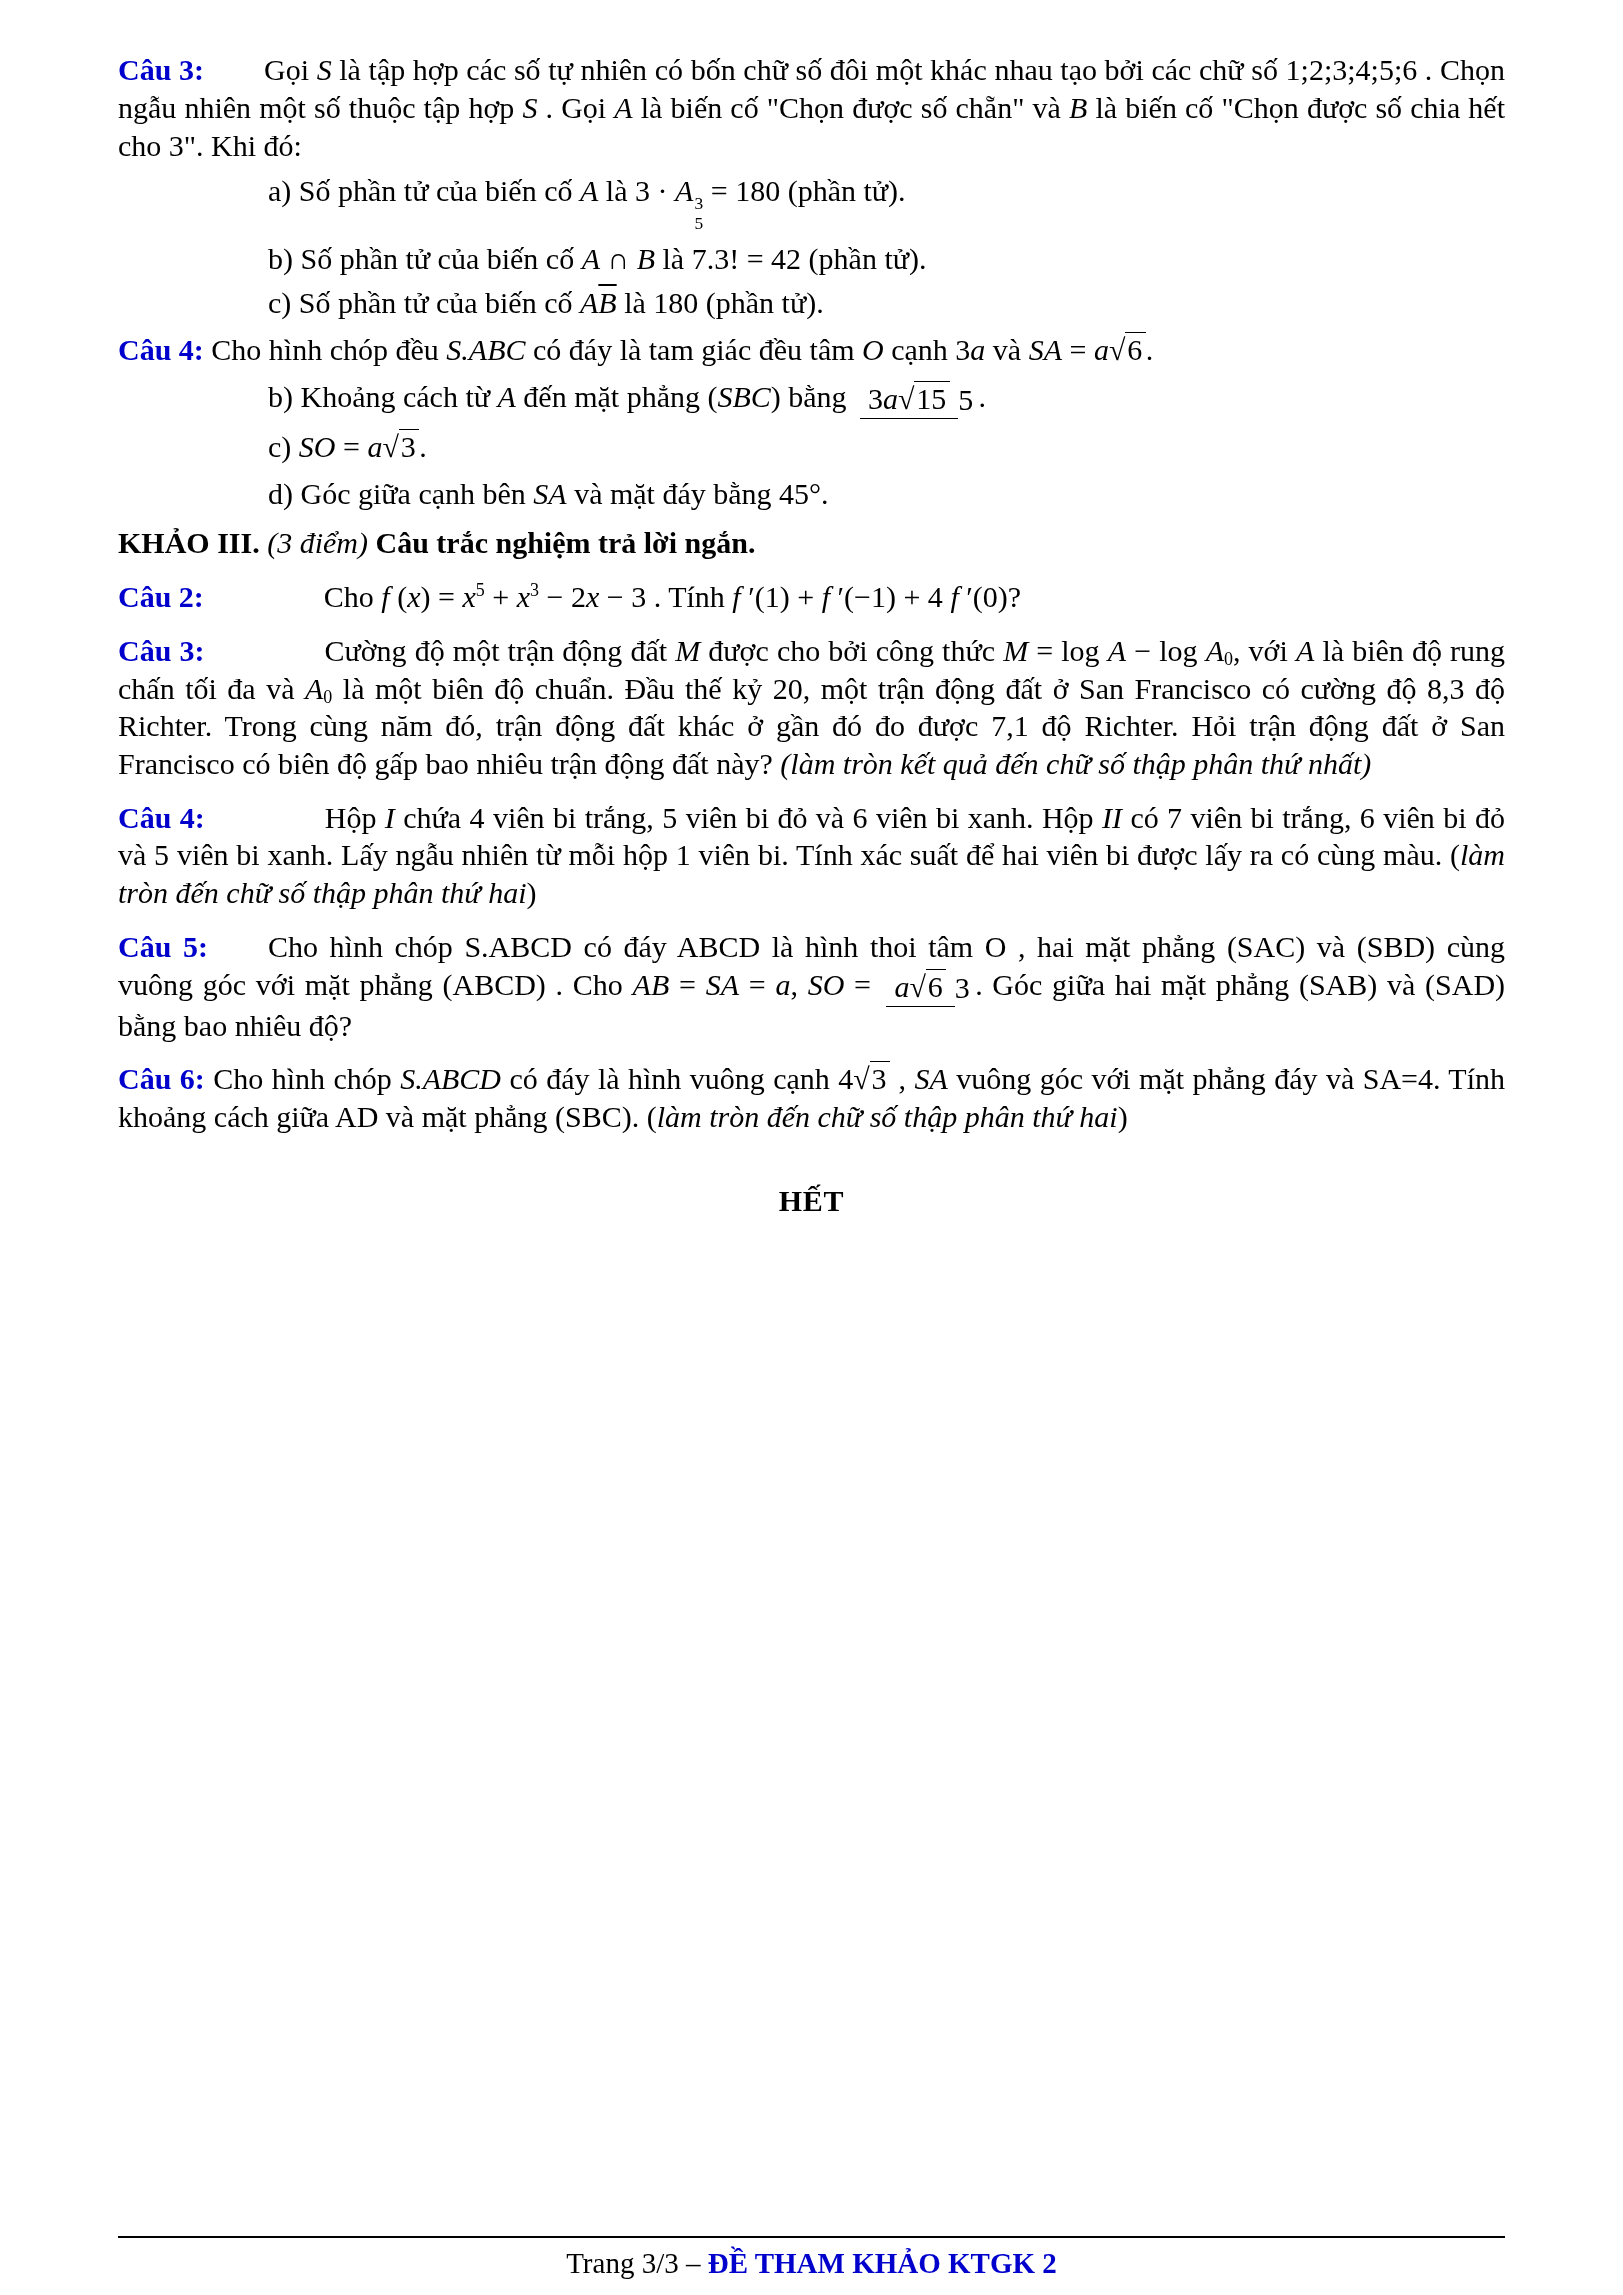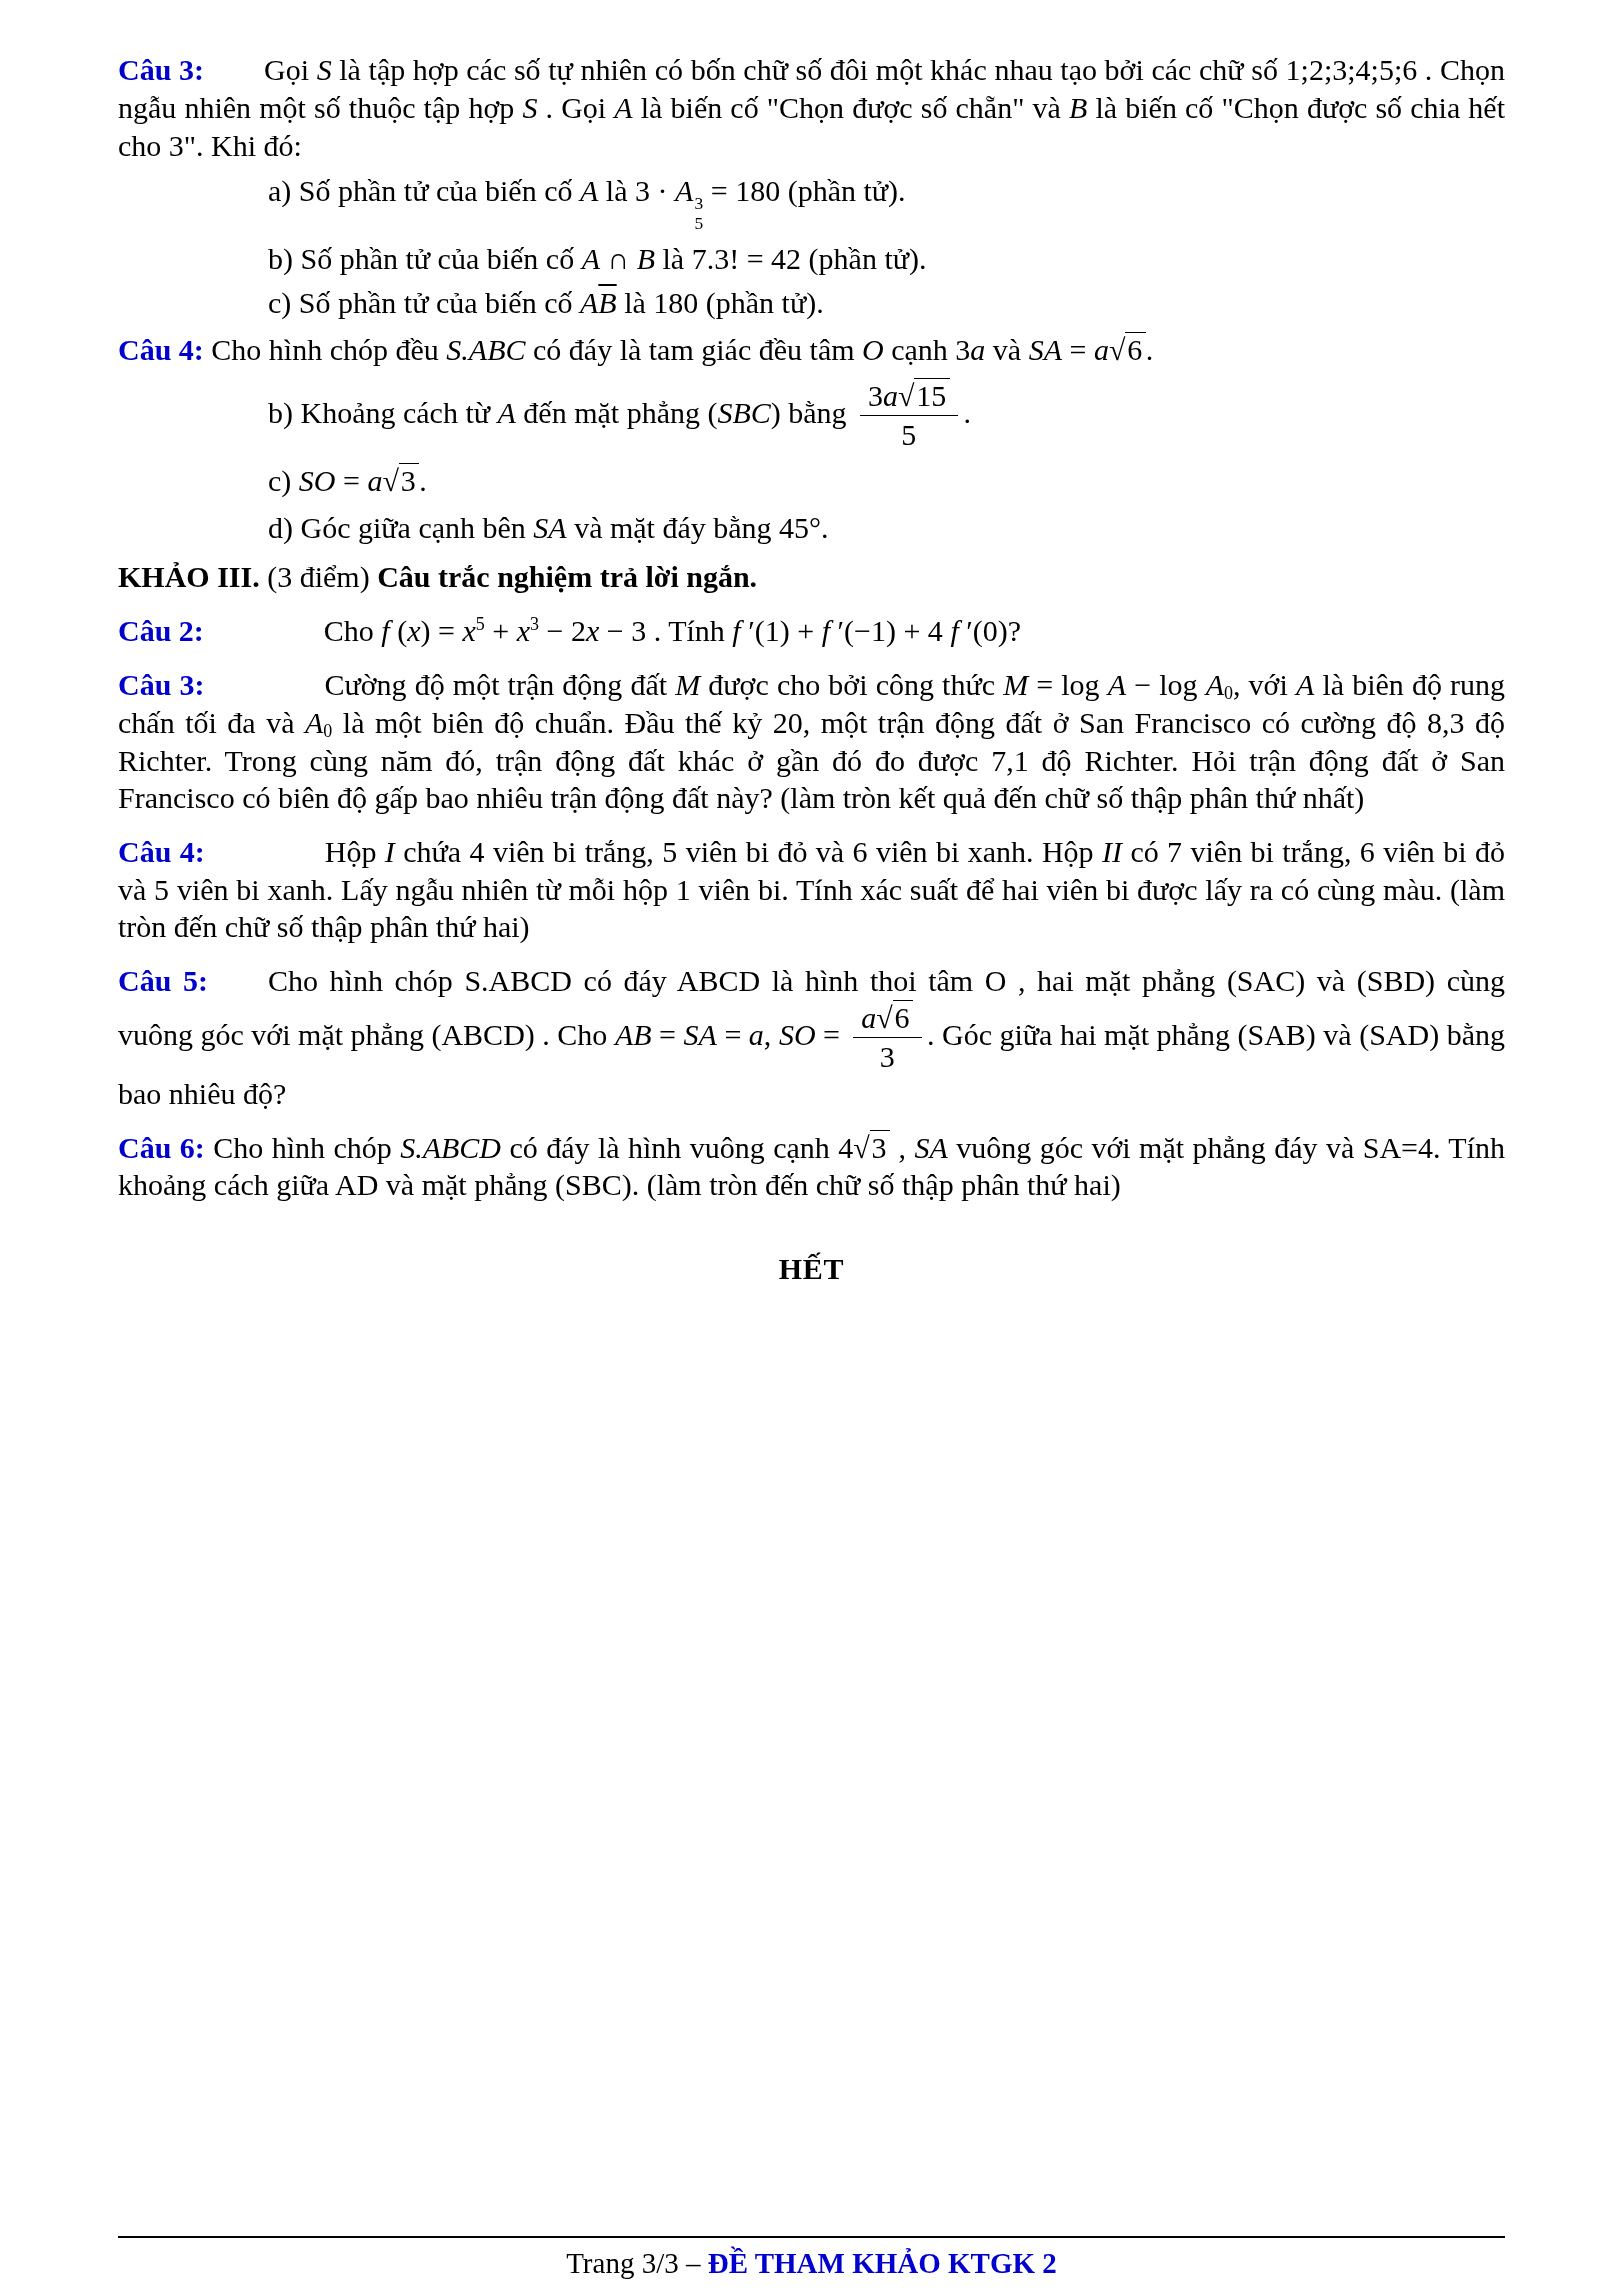--- a/index.html
+++ b/index.html
@@ -17,32 +17,32 @@
   .gap-top { margin-top:9.2px; }
   .part3-para { margin-bottom:15.7px; }
   .heading { margin-top:10.5px; margin-bottom:17px; }
   .center { text-align:center; }
   .end-label { margin-top:46px; font-weight:bold; letter-spacing:0.7px; }
 
   
   .seg-lbl { color:var(--accent); font-weight:bold; }
   .seg-b { font-weight:bold; }
   .seg-i { font-style:italic; }
-  .seg-it { }
+  .seg-it { font-style:italic; }
   .seg-sup { font-size:0.6em; vertical-align:0.62em; line-height:0; }
   .seg-sub { font-size:0.6em; vertical-align:-0.22em; line-height:0; }
   .seg-over { font-style:italic; text-decoration:overline; text-decoration-thickness:0.06em; }
   .seg-tab { display:inline-block; }
   .seg-ss { white-space:nowrap; }
   .ss-base { font-style:italic; }
   .ss-stack { display:inline-flex; flex-direction:column; font-size:0.58em; line-height:1.12; vertical-align:-0.45em; margin-left:1.3px; text-align:left; }
   .seg-sqrt { white-space:nowrap; }
   .seg-sqrt .rad { font-style:normal; }
   .seg-sqrt .radicand { border-top:0.065em solid currentColor; padding:0 0.12em 0 0.06em; }
-  .seg-frac { display:inline-flex; flex-direction:column; text-align:center; vertical-align:middle; margin:0 0.18em; line-height:1.2; }
+  .seg-frac { display:inline-flex; flex-direction:row; text-align:center; vertical-align:middle; margin:0 0.18em; line-height:1.2; }
   .seg-frac .num { border-bottom:0.06em solid currentColor; padding:0 0.28em 0.04em 0.28em; }
   .seg-frac .den { padding-top:0.04em; }
 
   
   .footer { position:absolute; left:118px; right:118px; bottom:15px; }
   .footer-rule { border-top:2.6px solid #000; width:100%; }
   .footer-text { text-align:center; margin-top:9.2px; font-size:29px; }
   .footer-doc { color:var(--accent); font-weight:bold; }
 </style>
 </head>

